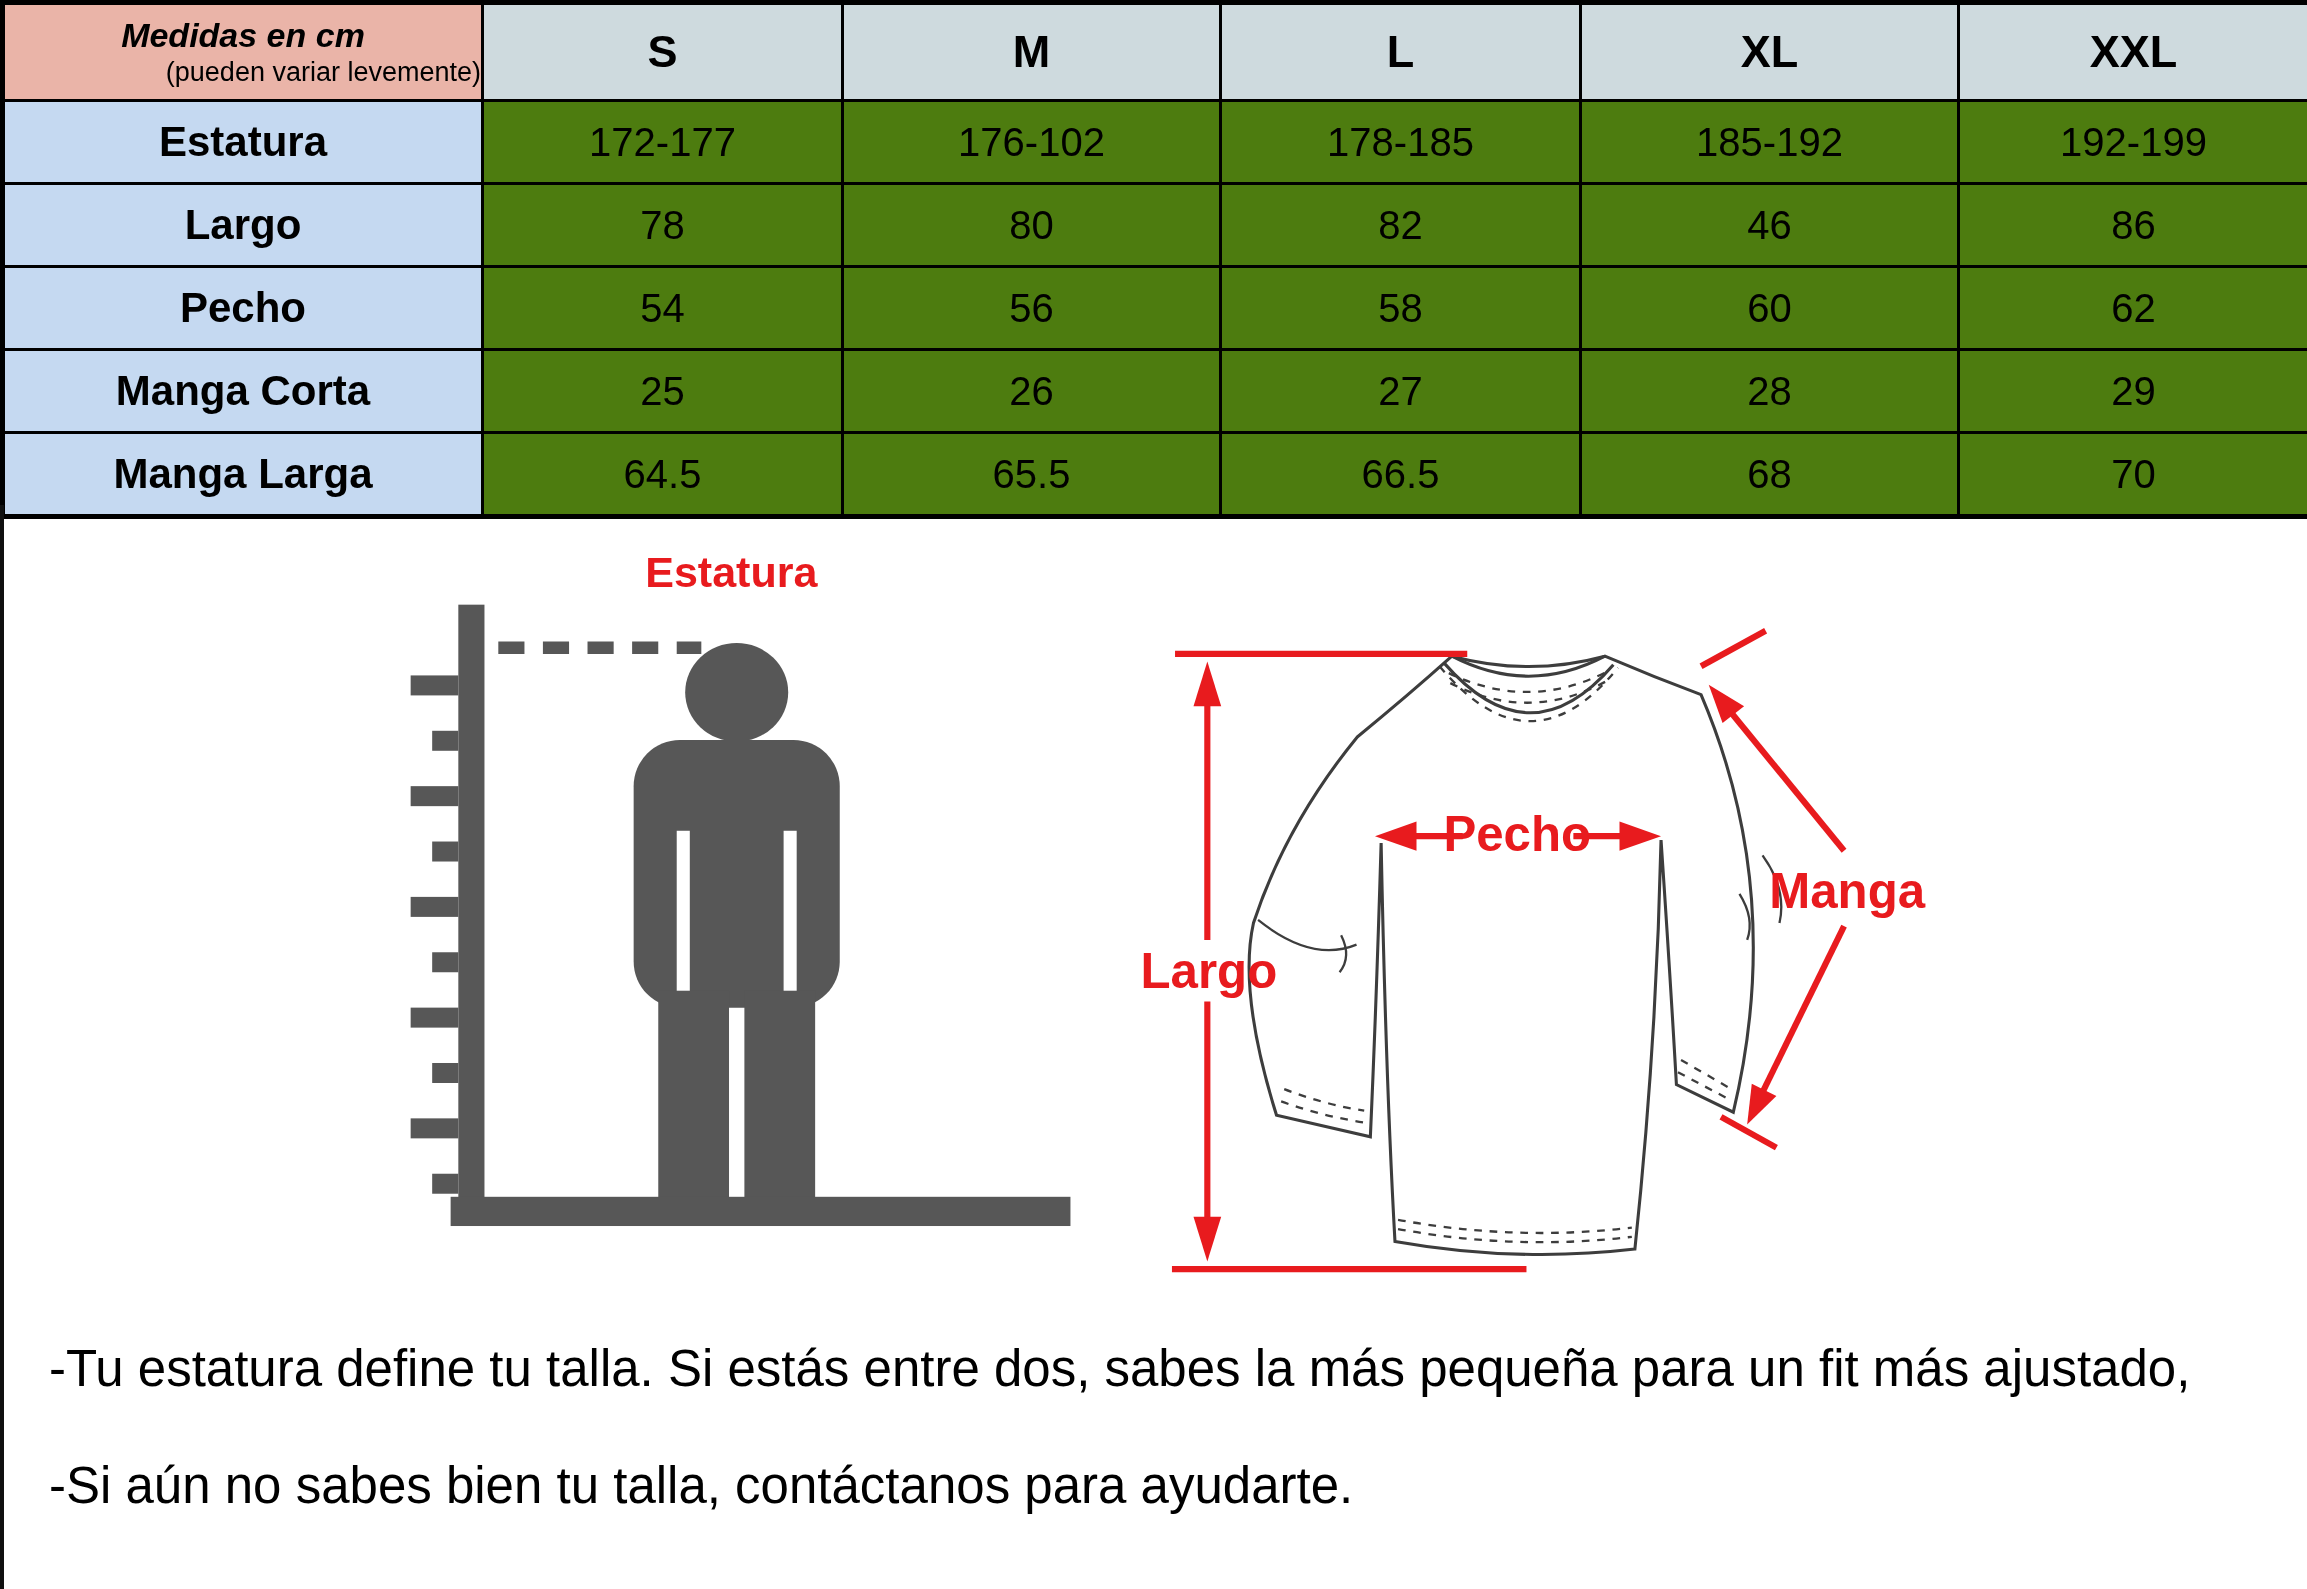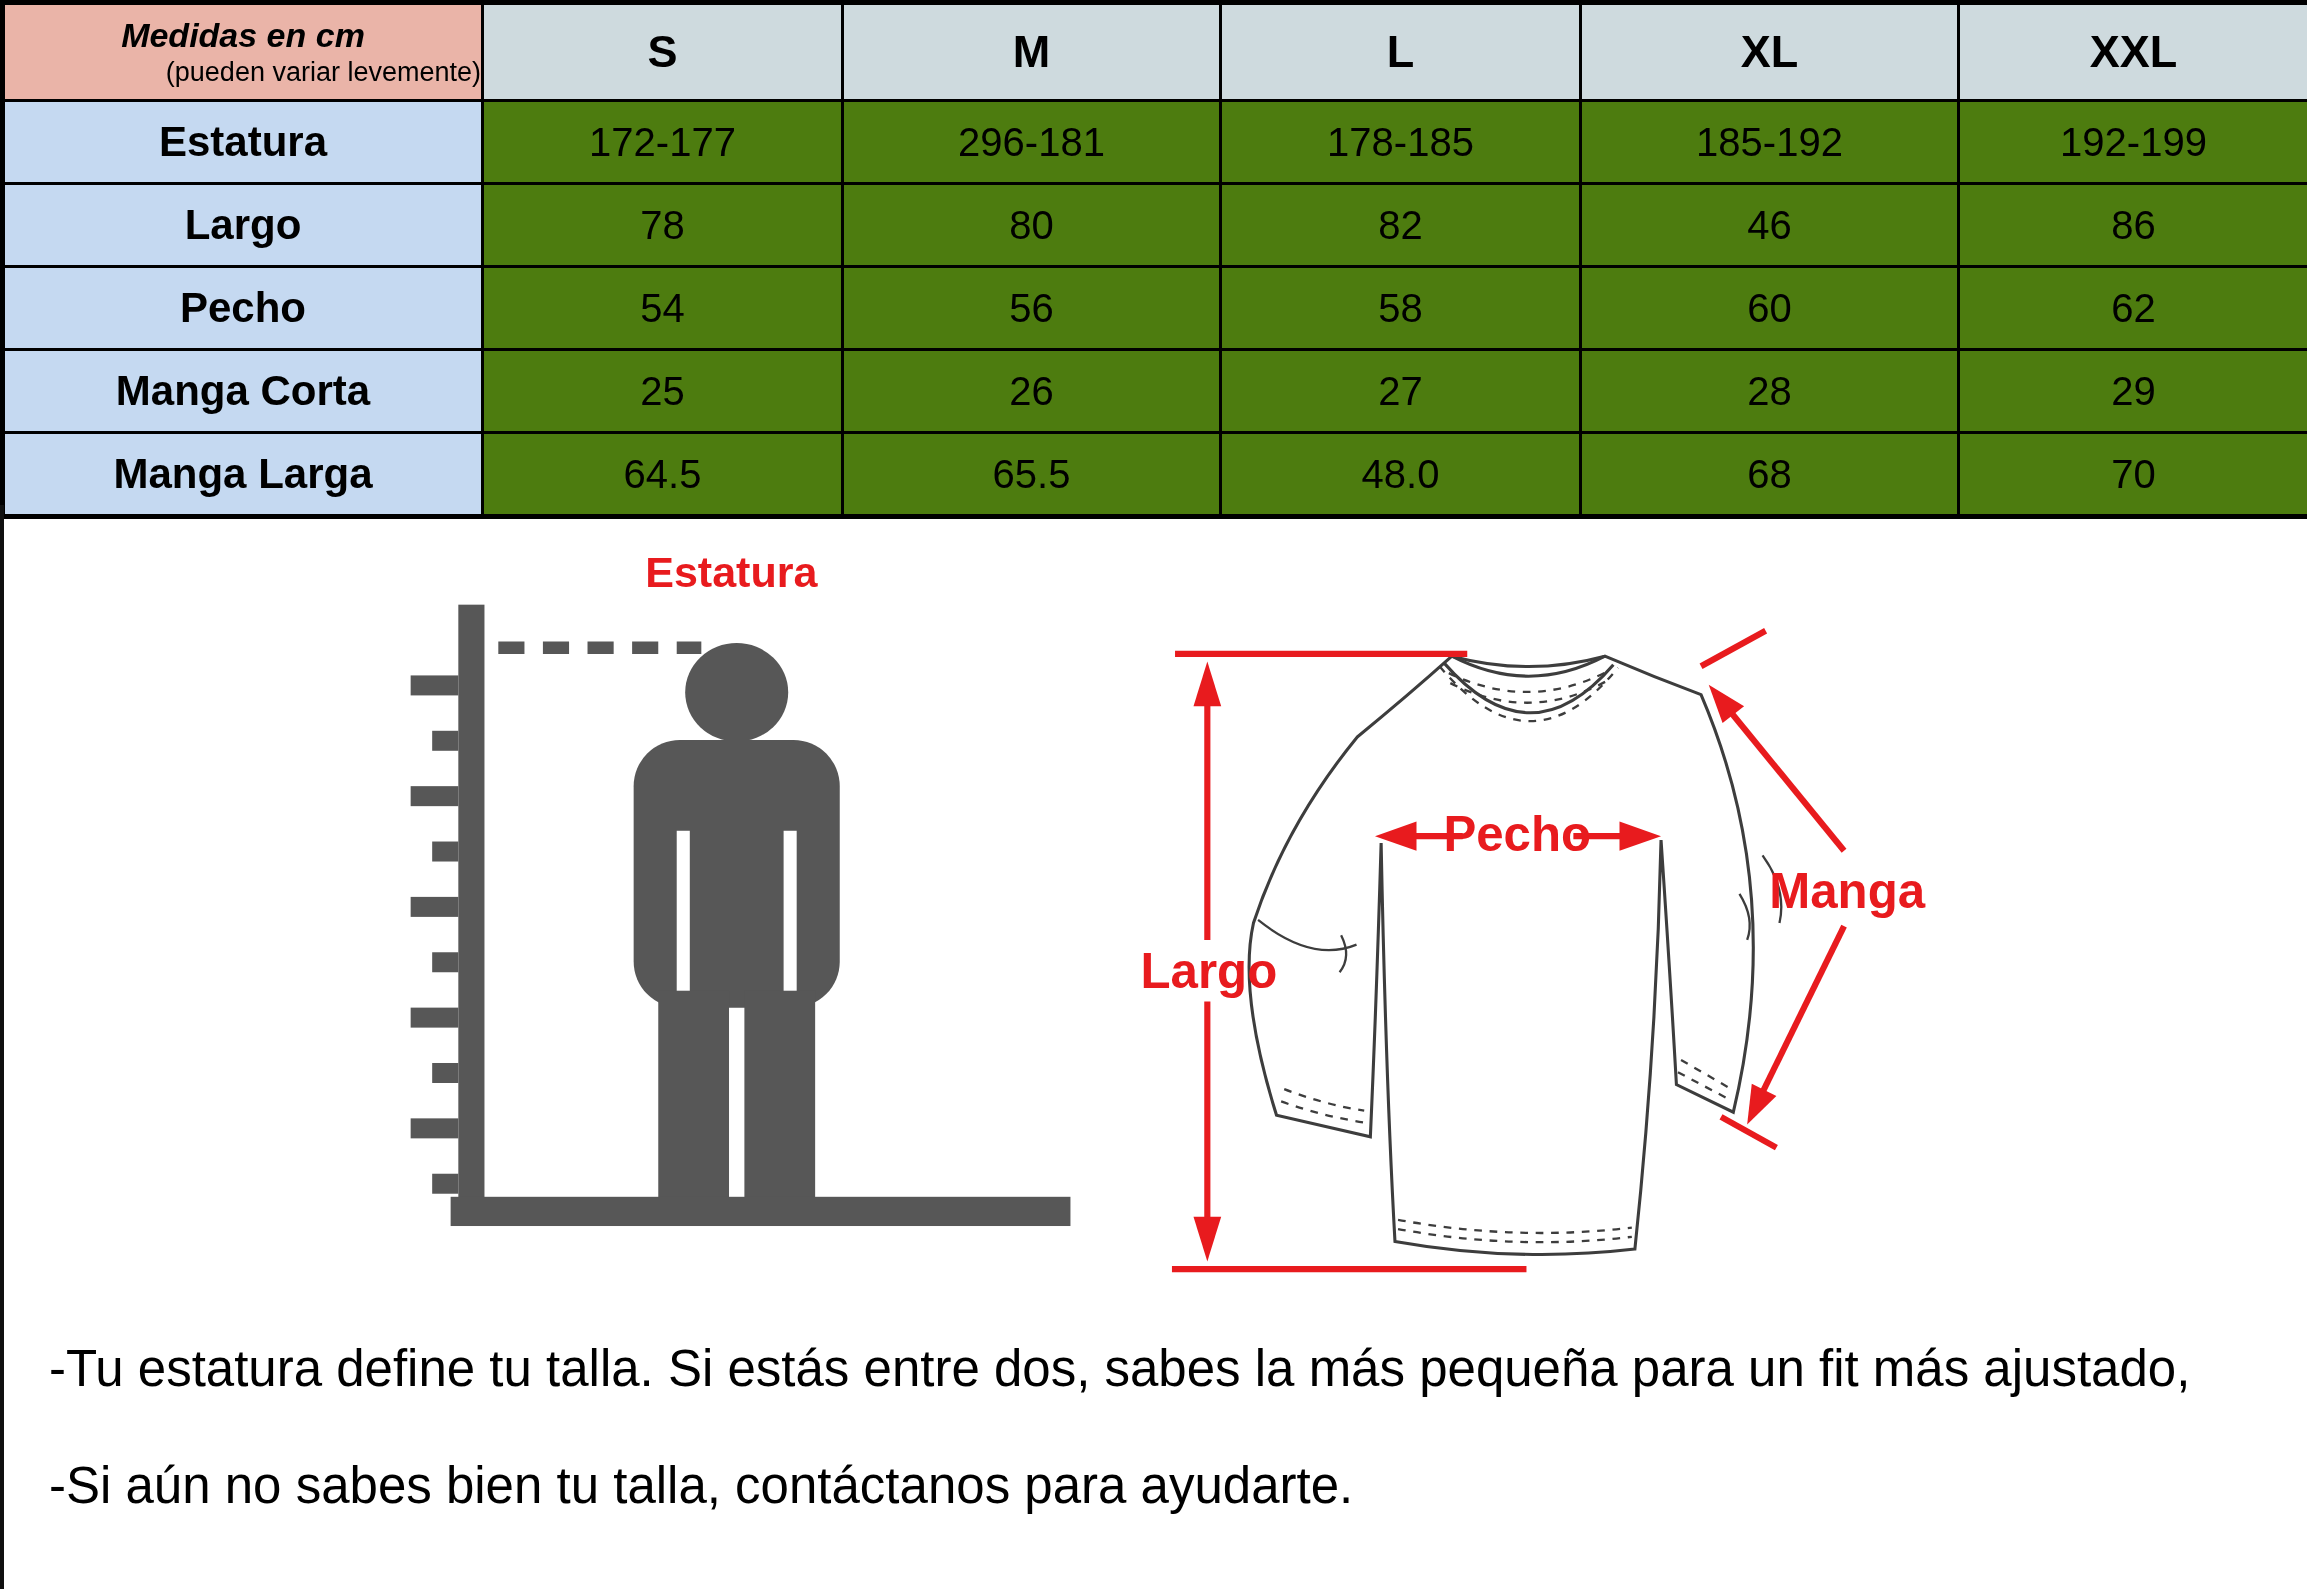--- a/index.html
+++ b/index.html
@@ -55,21 +55,21 @@
       </td>
       <td class="col-header">S</td>
       <td class="col-header">M</td>
       <td class="col-header">L</td>
       <td class="col-header">XL</td>
       <td class="col-header">XXL</td>
     </tr>
     <tr>
       <td class="row-header">Estatura</td>
       <td class="val-cell">172-177</td>
-      <td class="val-cell">296-181</td>
+      <td class="val-cell">176-102</td>
       <td class="val-cell">178-185</td>
       <td class="val-cell">185-192</td>
       <td class="val-cell">192-199</td>
     </tr>
     <tr>
       <td class="row-header">Largo</td>
       <td class="val-cell">78</td>
       <td class="val-cell">80</td>
       <td class="val-cell">82</td>
       <td class="val-cell">46</td>
@@ -88,21 +88,21 @@
       <td class="val-cell">25</td>
       <td class="val-cell">26</td>
       <td class="val-cell">27</td>
       <td class="val-cell">28</td>
       <td class="val-cell">29</td>
     </tr>
     <tr>
       <td class="row-header">Manga Larga</td>
       <td class="val-cell">64.5</td>
       <td class="val-cell">65.5</td>
-      <td class="val-cell">48.0</td>
+      <td class="val-cell">66.5</td>
       <td class="val-cell">68</td>
       <td class="val-cell">70</td>
     </tr>
   </tbody>
 </table>
 
 <div class="left-edge-line"></div>
 
 <svg class="diagram" viewBox="0 0 3000 2067">
 

